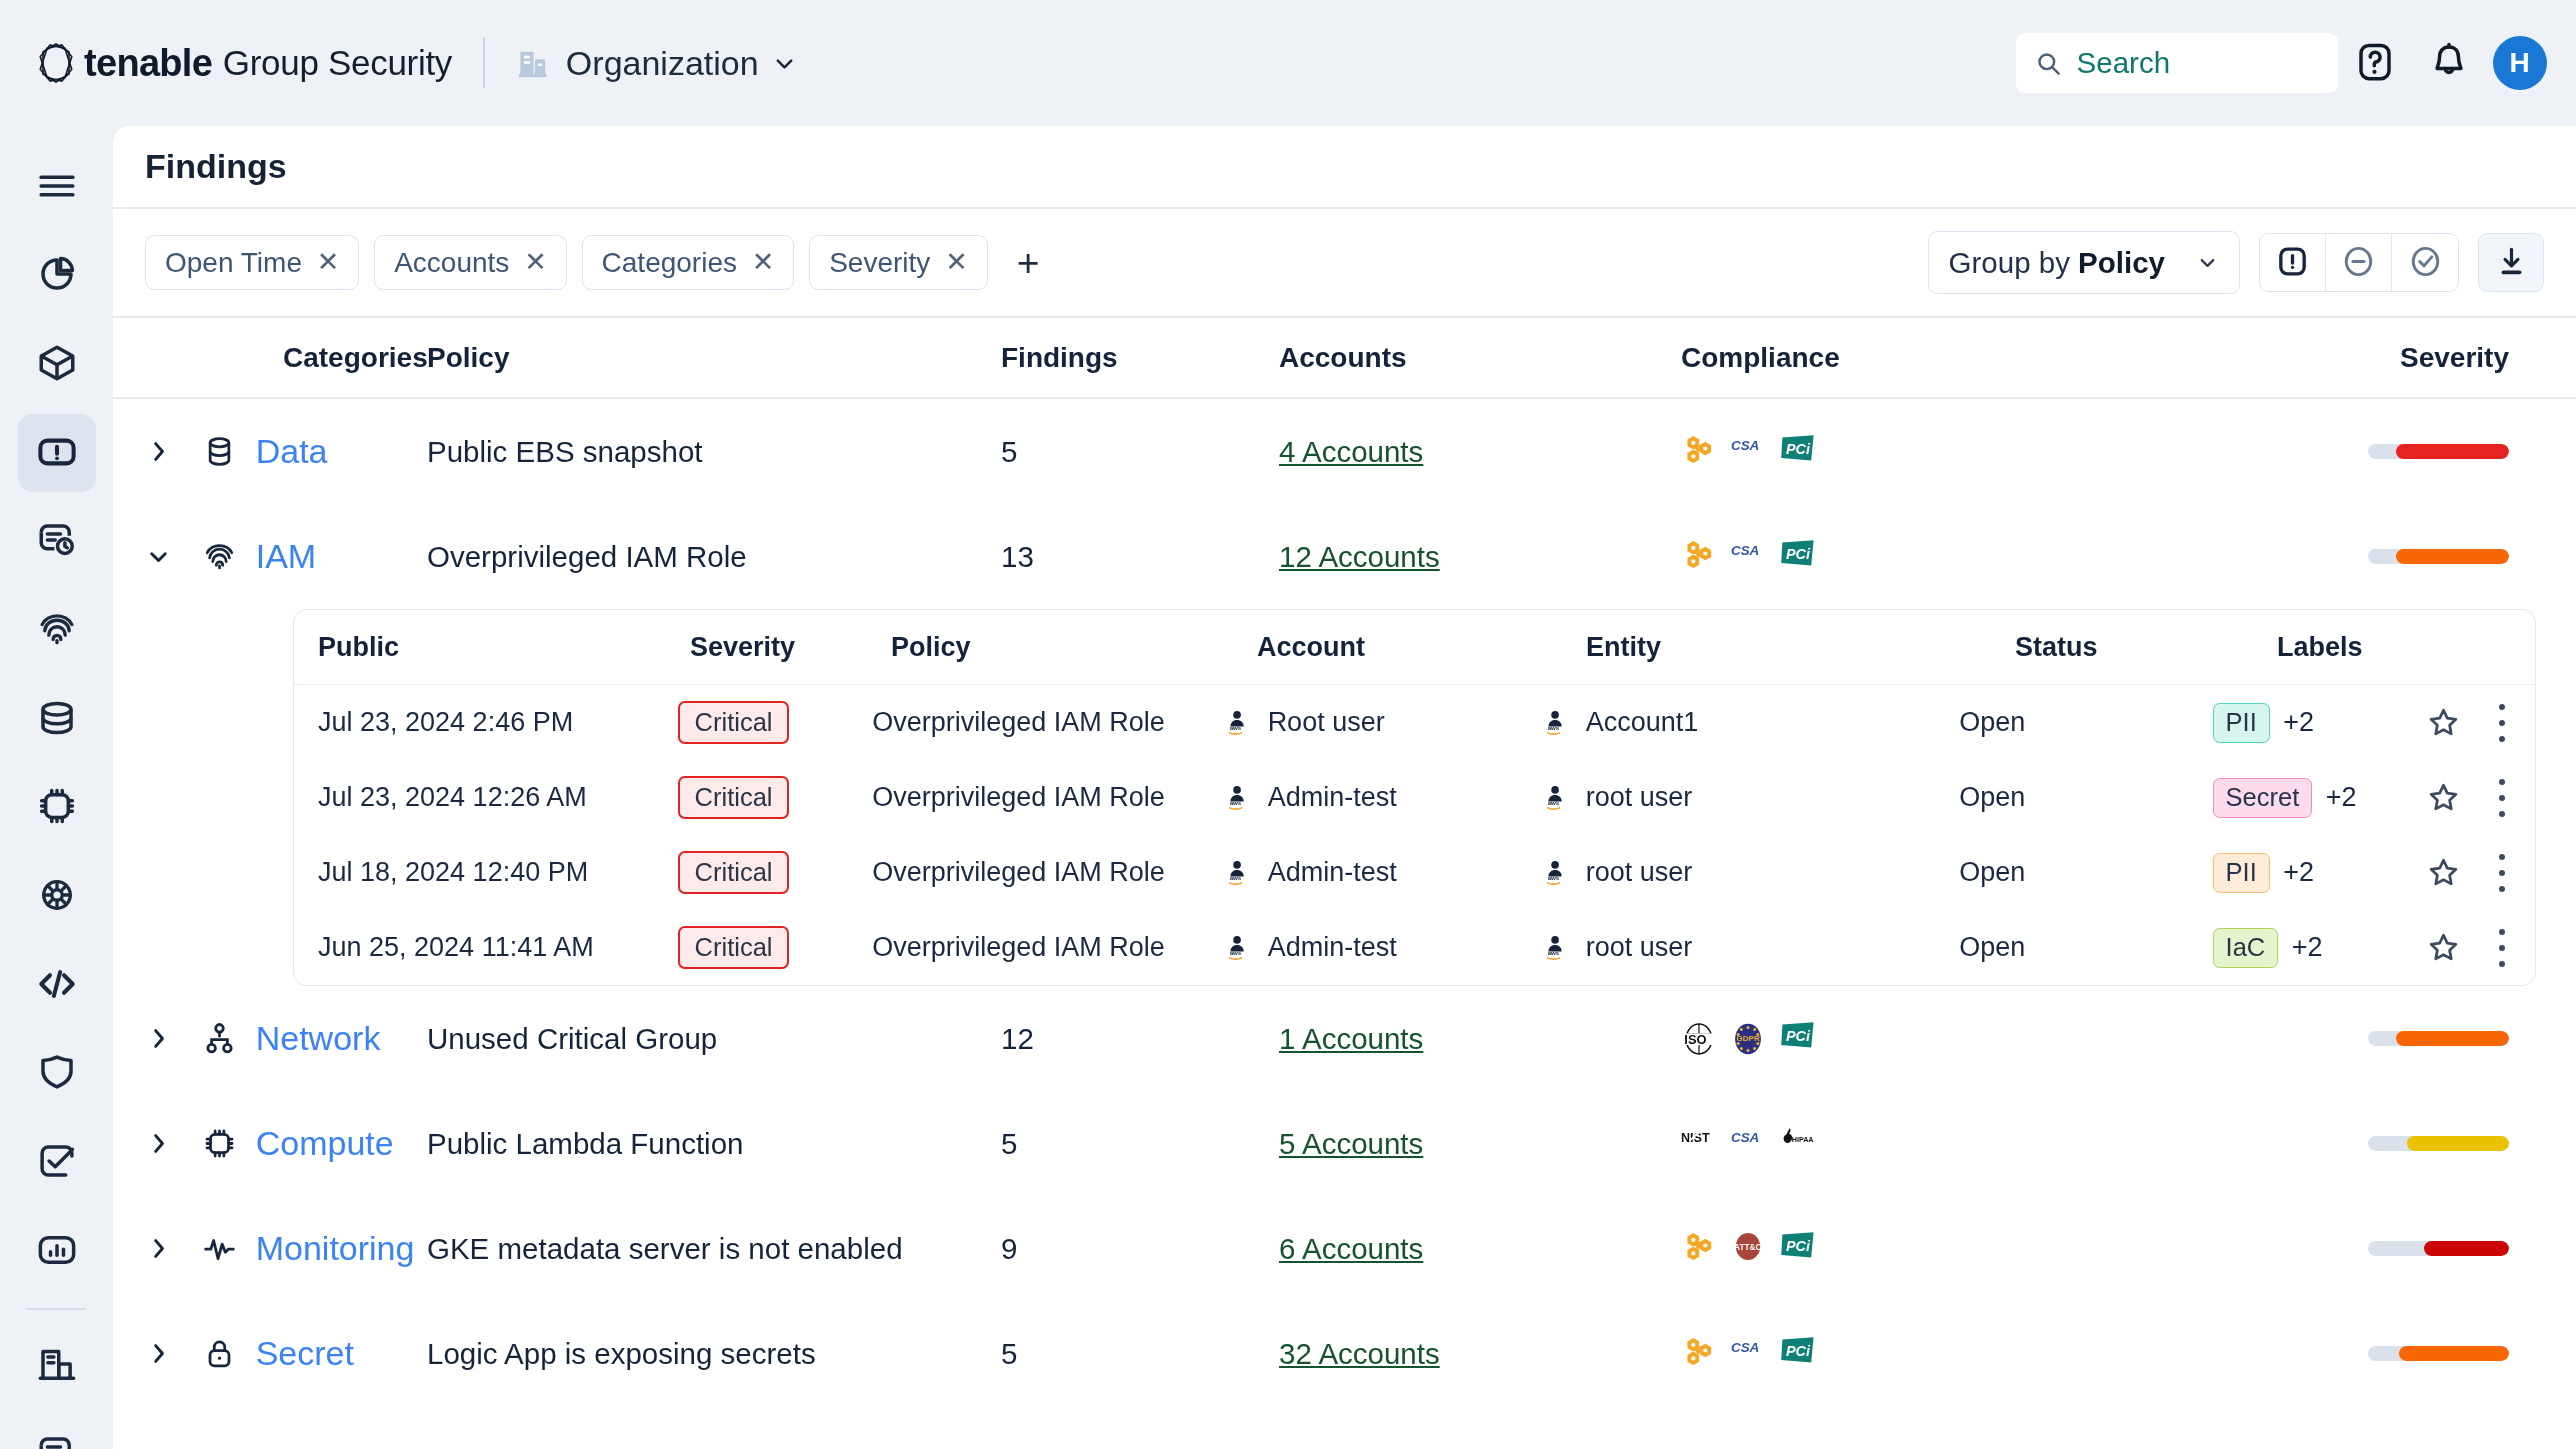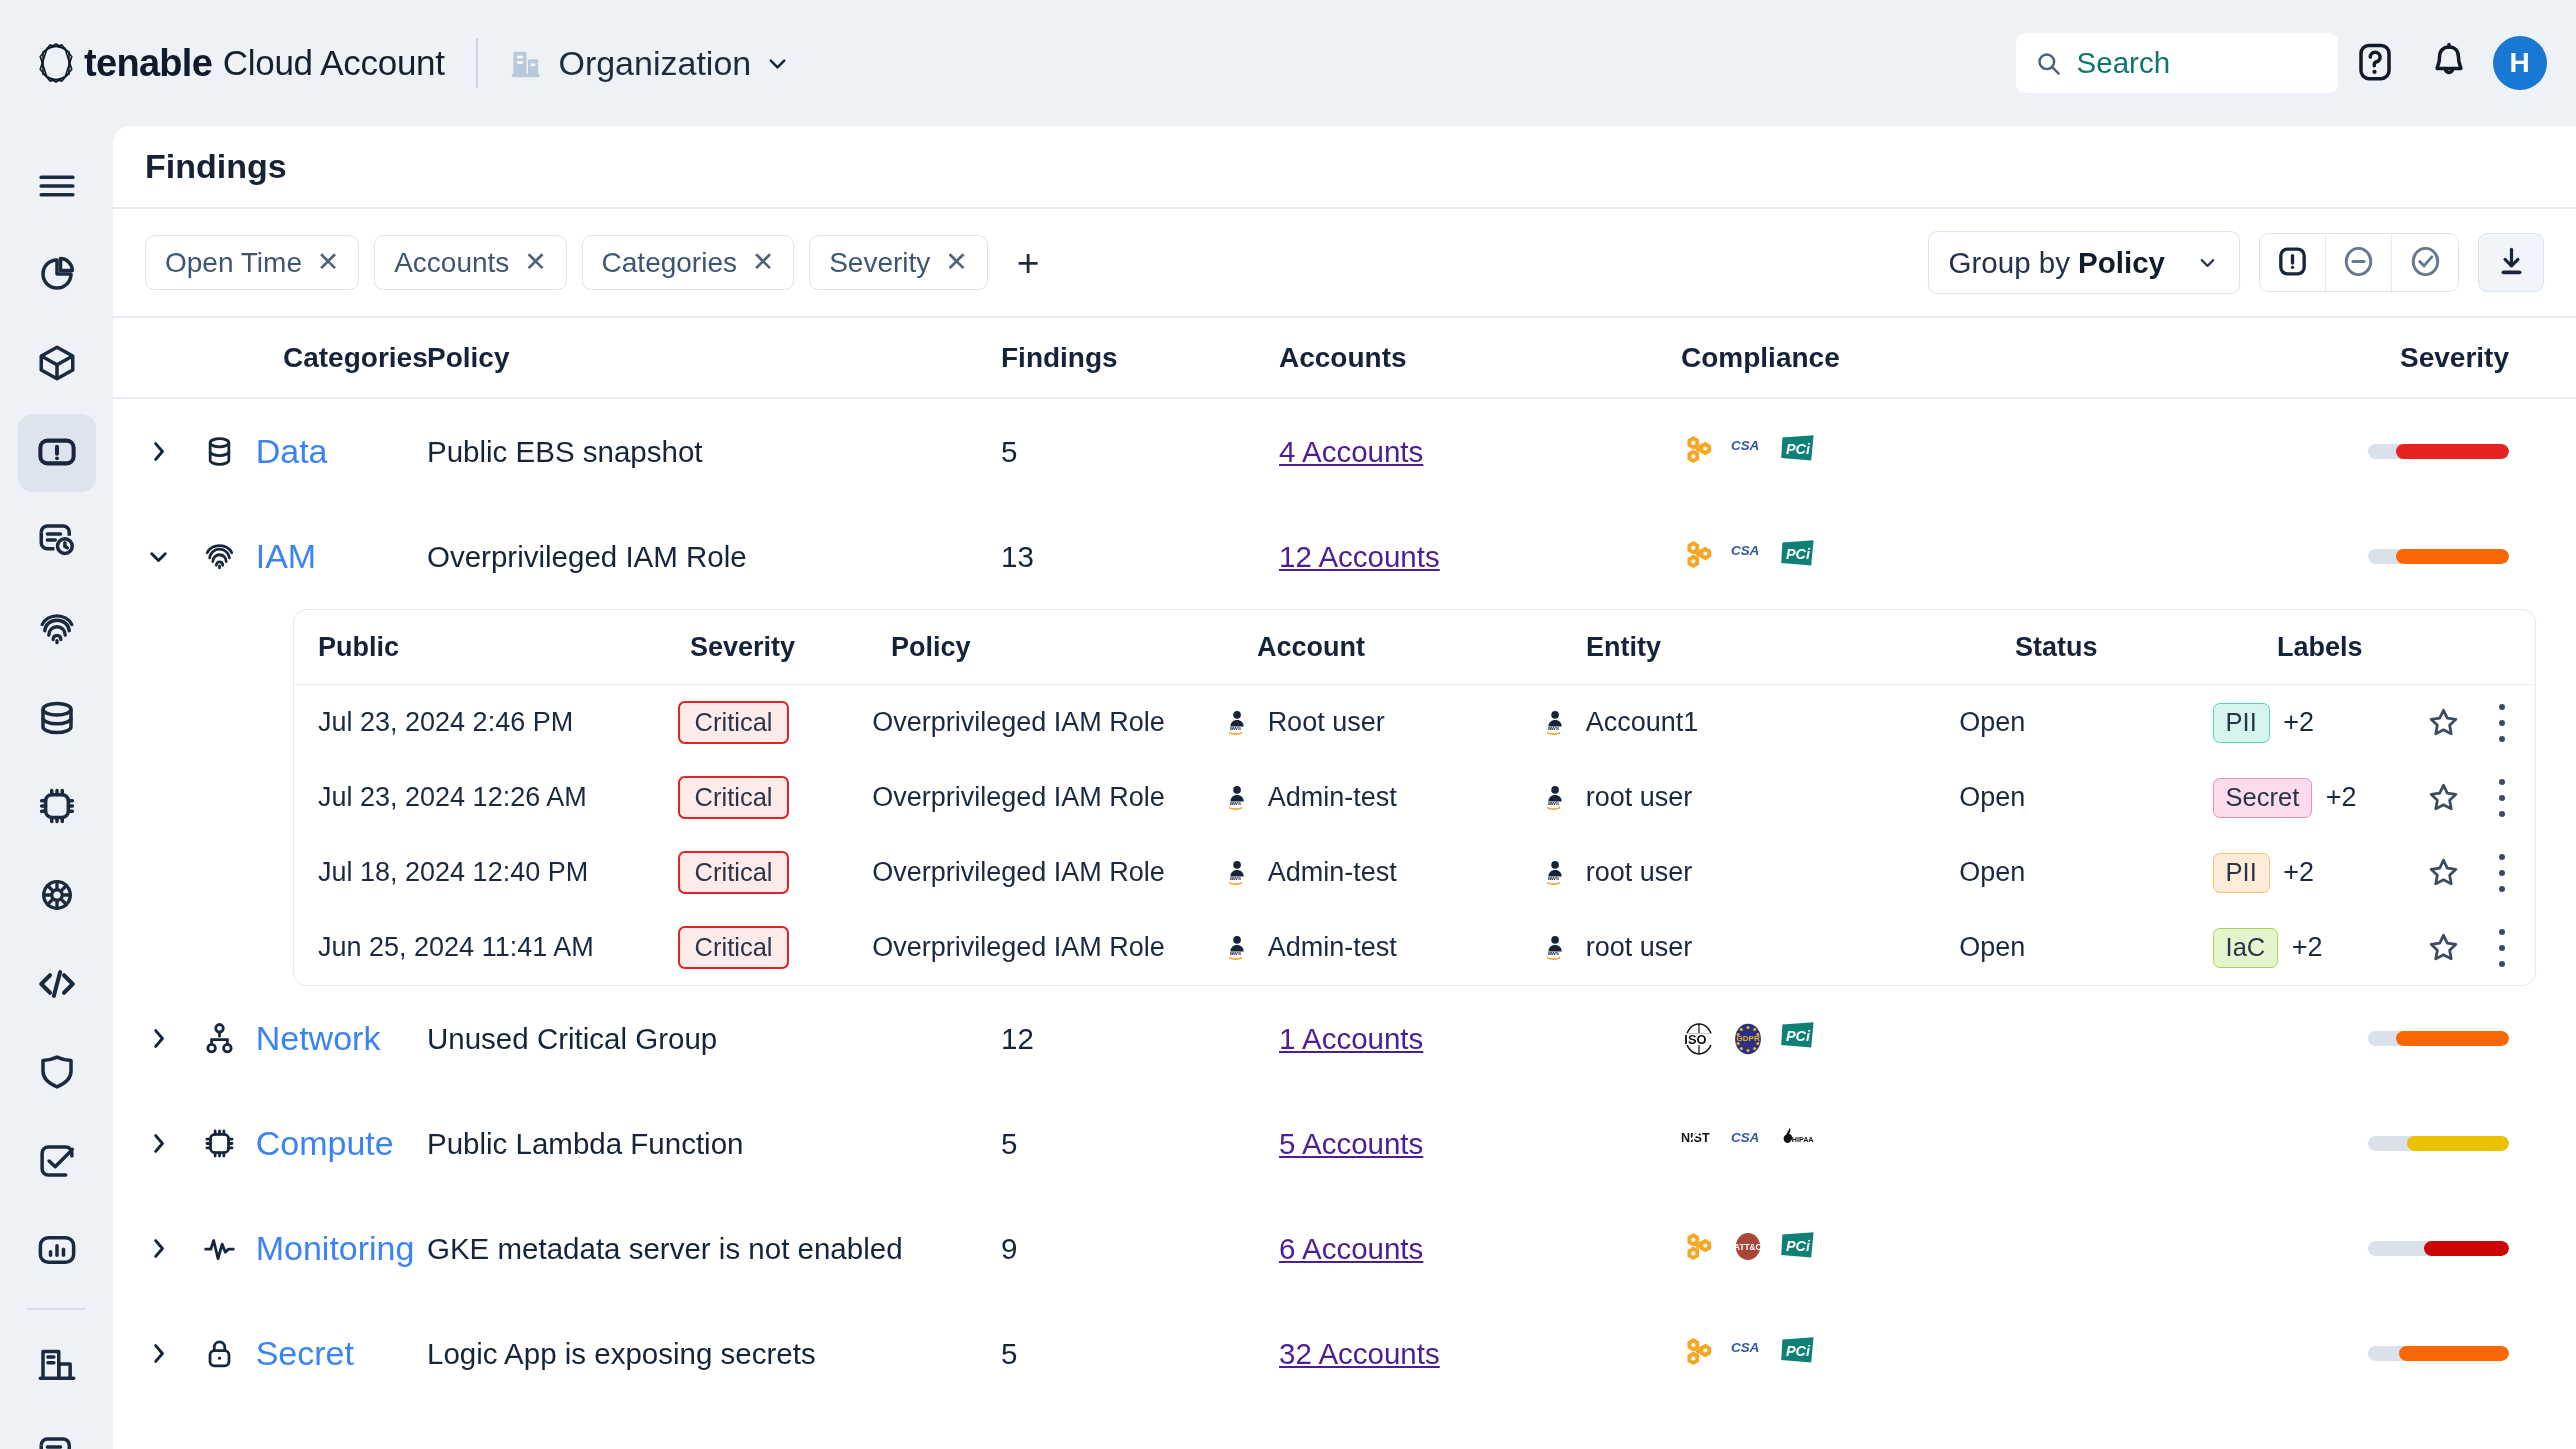--- a/index.html
+++ b/index.html
@@ -103,21 +103,21 @@
   .c-acc  { width: 402px; }
   .c-comp { width: 627px; }
   .c-sev  { flex: 1; text-align: right; padding-right: 35px; }
 
   .grow { display: flex; align-items: center; height: 105px; padding: 0 32px; cursor: pointer; }
   .cat-cell { width: 282px; display: flex; align-items: center; gap: 19px; }
   .caret { width: 27px; height: 27px; flex: none; margin-right: 10.7px; }
   .cat-icn { width: 35px; height: 35px; flex: none; }
   .cat-name { font-size: 34px; color: #3b82f6; }
   .cell-txt { font-size: 29.5px; color: #16243a; }
-  .acc-link { font-size: 29.5px; color: #4c1d95; text-decoration: underline; cursor: pointer; }
+  .acc-link { font-size: 29.5px; color: #14532d; text-decoration: underline; cursor: pointer; }
   .comp-cell { width: 627px; display: flex; align-items: center; gap: 13.4px; }
   .comp-ic { height: 36px; width: 36px; flex: none; }
   .sev-cell { flex: 1; display: flex; justify-content: flex-end; padding-right: 35px; }
   .sevbar { width: 141px; height: 14.8px; background: #dbe1ea; border-radius: 7.4px; overflow: hidden; display: flex; }
   .sevfill { height: 100%; border-radius: 7.4px; }
 
   
   .subwrap { padding: 0 40px 0 180px; }
   .subtable { border: 1.3px solid #e3e9f1; border-radius: 13.4px; overflow: hidden; }
   .sub-head { height: 75px; display: flex; align-items: center; border-bottom: 1.3px solid #eaeff6; }
@@ -158,21 +158,21 @@
     <span class="brand-logo">
       <svg viewBox="0 0 48 48">
           <g fill="none" stroke="#0f1b2d" stroke-width="1.6">
         <polygon points="24,5 37,13 37,35 24,43 11,35 11,13"></polygon>
         <polygon points="24,5 37,13 37,35 24,43 11,35 11,13" transform="rotate(18 24 24)"></polygon>
         <polygon points="24,5 37,13 37,35 24,43 11,35 11,13" transform="rotate(-18 24 24)"></polygon>
       </g>
         </svg>
     </span>
     <span class="brand-word">tenable</span>
-    <span class="brand-sub">Cloud Account</span>
+    <span class="brand-sub">Group Security</span>
   </div>
   <div class="brand-divider"></div>
   <div class="org-chip">
     <span class="org-icon">
       <svg viewBox="0 0 24 24" fill="#b9c9dc">
         <rect x="3" y="4" width="9" height="16" rx="1"></rect>
         <rect x="13" y="9" width="7" height="11" rx="1"></rect>
         <rect x="2" y="19" width="19" height="2.4" rx="1"></rect>
         <rect x="5.5" y="6.6" width="4" height="1.8" fill="#fff"></rect>
         <rect x="5.5" y="10.4" width="4" height="1.8" fill="#fff"></rect>

